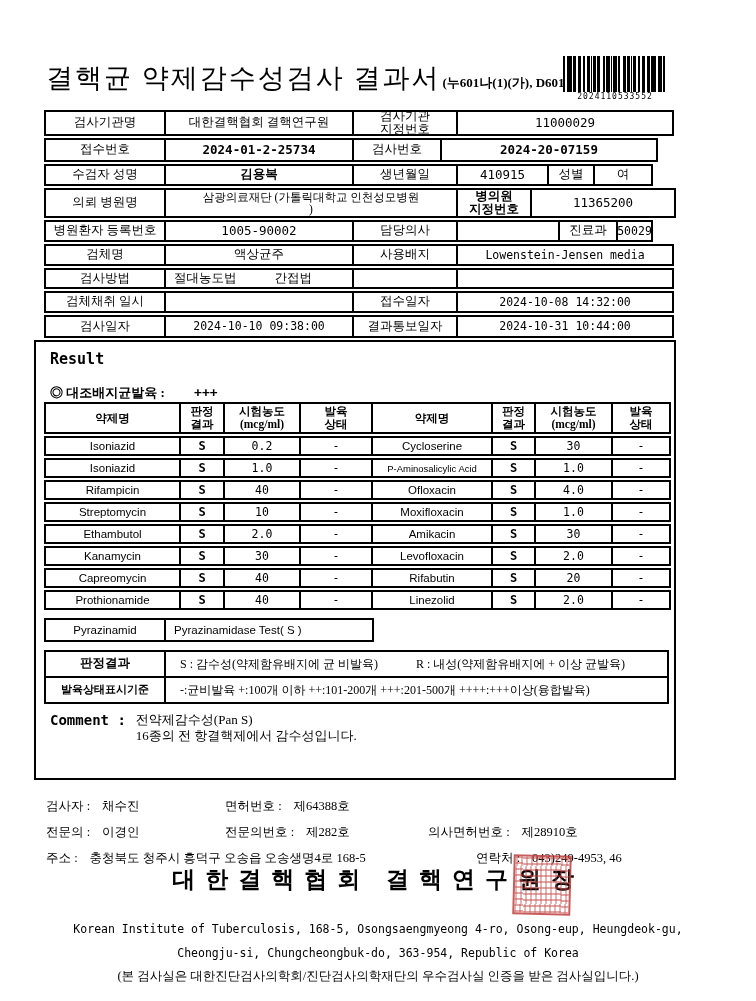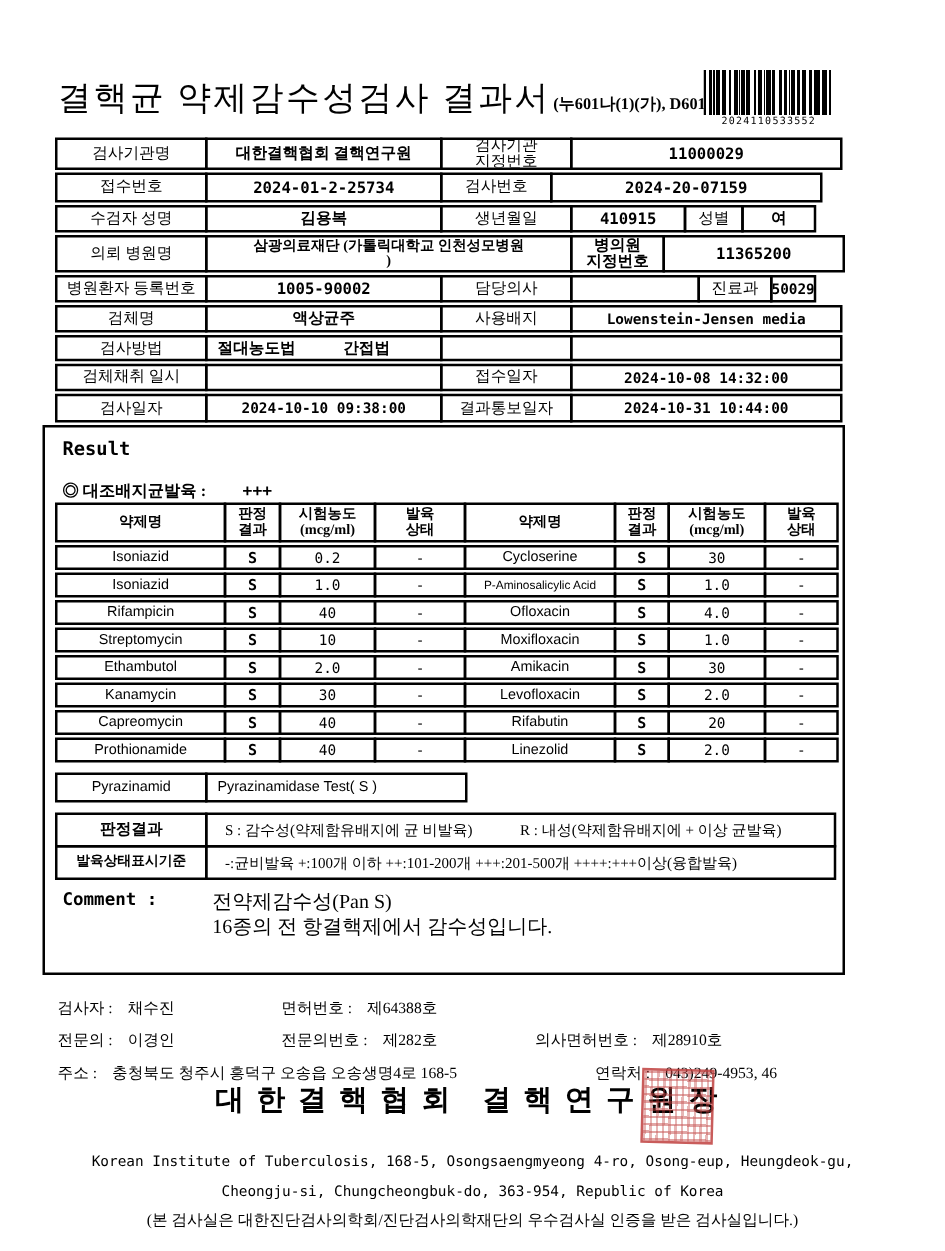--- a/index.html
+++ b/index.html
@@ -22,21 +22,21 @@
       repeating-linear-gradient(90deg,rgba(0,0,0,0) 0 7px,#000 7px 9px);}
   .barcode-num{font-size:8px;letter-spacing:1px;}
 
   
   .tbl{position:absolute;left:44px;top:110px;width:640px;}
   .trow{display:flex;margin-bottom:2px;}
   .c{border:2px solid #000;box-sizing:border-box;display:flex;align-items:center;
      justify-content:center;text-align:center;overflow:hidden;line-height:1.05;}
   .c + .c{margin-left:-2px;}
   .c.lab{font-size:12.5px;}
-  .c.val{font-size:12.5px;font-weight:bold;}
+  .c.val{font-size:12.5px;}
   .small2{font-size:10px;display:flex;flex-direction:column;justify-content:center;}
   .tiny2{font-size:8.5px;display:flex;flex-direction:column;justify-content:center;font-weight:bold;}
   .stack{display:flex;flex-direction:column;justify-content:center;}
 
   
   .result-box{position:absolute;left:34px;top:340px;width:642px;height:440px;
               border:2px solid #000;box-sizing:border-box;}
   .result-head{position:absolute;left:14px;top:8px;font-size:15px;font-weight:bold;}
   .control-line{position:absolute;left:14px;top:42px;font-size:13px;font-weight:bold;}
   .control-line .plus{margin-left:26px;font-family:"DejaVu Sans Mono",monospace;}
@@ -63,21 +63,21 @@
   .pyra{position:absolute;left:8px;top:276px;display:flex;}
   .pyra .c{height:24px;}
   .legend{position:absolute;left:8px;top:308px;}
   .legend .trow{margin-bottom:-2px;}
   .legend .c{height:28px;}
   .legend .lg-lab{width:122px;font-weight:bold;font-size:12.5px;}
   .legend .lg-val{width:505px;font-size:12px;justify-content:flex-start;padding-left:14px;}
   .lg-gap{margin-left:38px;}
   .comment{position:absolute;left:14px;top:370px;display:flex;}
   .comment-label{font-size:14px;font-weight:bold;font-family:"DejaVu Sans Mono",monospace;}
-  .comment-body{margin-left:44px;font-size:16px;line-height:1.25;}
+  .comment-body{margin-left:10px;font-size:13px;line-height:1.25;}
 
   
   .f-line{position:absolute;font-size:12.5px;white-space:nowrap;}
   .f-seg{position:absolute;white-space:nowrap;}
   .f-seg .v{margin-left:12px;}
 
   .org-name{position:absolute;left:0;top:864px;width:100%;text-align:center;
             font-size:23px;font-weight:bold;letter-spacing:10px;}
   .seal{position:absolute;left:513px;top:855px;width:58px;height:60px;
         border:2px solid #c0403f;box-sizing:border-box;transform:rotate(1.5deg);opacity:.85;

